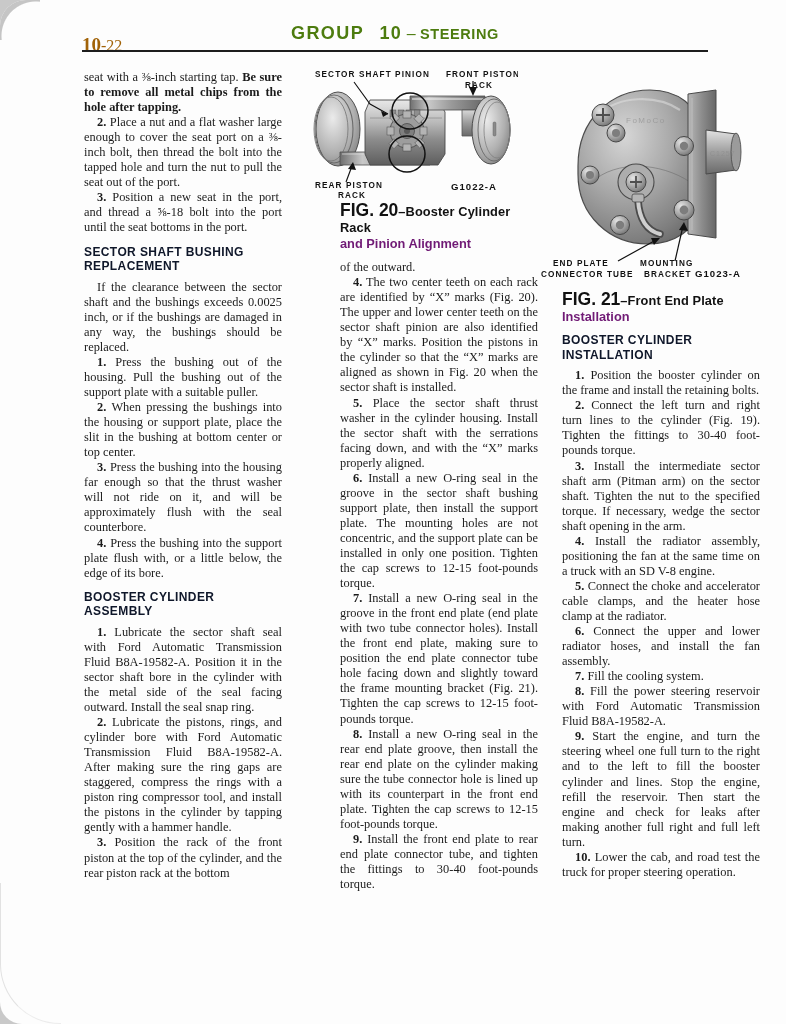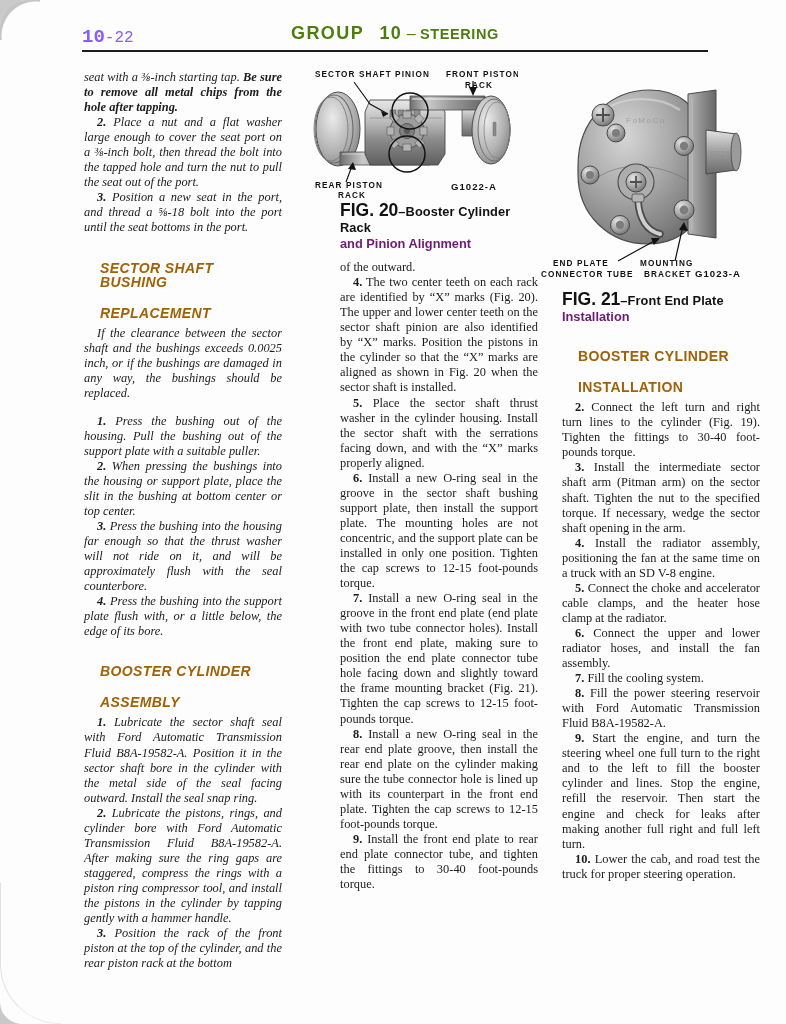--- a/index.html
+++ b/index.html
@@ -26,48 +26,48 @@
     position:absolute;left:0;bottom:0;width:60px;height:140px;
     border-left:1px solid #e2e2e2;
     border-bottom-left-radius:60px;
     border-bottom:1px solid #ececec;
     pointer-events:none;
   }
   .sheet{position:absolute;left:0;top:0;width:786px;height:1024px;}
 
   
   .hdr{position:absolute;left:82px;top:22px;width:626px;height:26px;}
-  .folio{position:absolute;left:0;top:4px;font-family:Liberation Mono, monospace;
-         font-size:19px;letter-spacing:0px;color:#8b5cf6;}
+  .folio{position:absolute;left:0;top:12px;font-family:Liberation Serif, serif;
+         font-size:19px;letter-spacing:0px;color:#a16207;}
   .folio b{font-weight:bold;}
   .folio span.small{font-size:16px;font-weight:normal;}
   .grp{position:absolute;left:0;right:0;top:1px;text-align:center;
        font-family:"Liberation Sans",sans-serif;color:#4d7c0f;}
   .grp .g1{font-size:18px;font-weight:bold;letter-spacing:1.4px;}
   .grp .dash{font-size:16px;font-weight:normal;}
   .grp .g2{font-size:14.5px;font-weight:bold;letter-spacing:0.6px;}
   .rule{position:absolute;left:82px;top:50px;width:626px;height:0;
         border-top:2.2px solid #1d1d1d;}
 
   
   .col{position:absolute;top:70px;width:198px;
        font-size:12.4px;line-height:15.05px;color:#1b1b1b;
        text-align:justify;text-justify:inter-word;
        -webkit-hyphens:none;hyphens:none;}
-  #col1{left:84px;font-style:italic;}
+  #col1{left:84px;}
   #col2{left:312px;margin-left:28px;}
   #col3{left:562px;}
 
-  p.par{margin:0 0 12px 0;text-indent:13px;}
+  p.par{margin:0 0 0 0;text-indent:13px;}
   p.cont{margin:0;text-indent:0;}
   p.num{margin:0;text-indent:13px;}
   .b{font-weight:bold;}
   .hd{font-family:"Liberation Sans",sans-serif;font-weight:bold;
-      font-size:14px;line-height:14.6px;letter-spacing:0.4px;
-      color:#a16207;text-align:left;text-indent:0;margin:16px;}
+      font-size:12px;line-height:14.6px;letter-spacing:0.4px;
+      color:#0f172a;text-align:left;text-indent:0;margin:0;}
   .sp-after{margin-bottom:6px;}
   .gap{height:9px;}
   .figcap{font-family:"Liberation Sans",sans-serif;color:#111;
           text-align:left;text-indent:0;margin:0;}
   .figcap .fignum{font-size:17.5px;font-weight:bold;letter-spacing:0px;}
   .figcap .figtxt{font-size:12.8px;font-weight:bold;letter-spacing:0.1px;}
   .figcap-line2{font-family:"Liberation Sans",sans-serif;font-size:12.8px;
                 font-weight:bold;color:#701a75;text-indent:0;margin:0;line-height:15px;}
 
   .fig20-wrap{position:absolute;left:310px;top:66px;width:208px;height:133px;}
@@ -321,20 +321,21 @@
     <div class="col" id="col3">
 
       <div style="height:222px"></div>
       <p class="figcap"><span class="fignum">FIG. 21</span><span class="figtxt">–</span><span class="figtxt">Front End Plate</span></p>
       <p class="figcap-line2">Installation</p>
       <div class="gap"></div>
 
       <p class="hd">BOOSTER  CYLINDER</p>
       <p class="hd sp-after">INSTALLATION</p>
 
+      <p class="num"><span class="b">1.</span><span> Position the booster cylinder on the frame and install the retaining bolts.</span></p>
       <p class="num"><span class="b">2.</span><span> Connect the left turn and right turn lines to the cylinder (Fig. 19). Tighten the fittings to 30-40 foot-pounds torque.</span></p>
       <p class="num"><span class="b">3.</span><span> Install the intermediate sector shaft arm (Pitman arm) on the sector shaft. Tighten the nut to the specified torque. If necessary, wedge the sector shaft opening in the arm.</span></p>
       <p class="num"><span class="b">4.</span><span> Install the radiator assembly, positioning the fan at the same time on a truck with an SD V-8 engine.</span></p>
       <p class="num"><span class="b">5.</span><span> Connect the choke and accelerator cable clamps, and the heater hose clamp at the radiator.</span></p>
       <p class="num"><span class="b">6.</span><span> Connect the upper and lower radiator hoses, and install the fan assembly.</span></p>
       <p class="num"><span class="b">7.</span><span> Fill the cooling system.</span></p>
       <p class="num"><span class="b">8.</span><span> Fill the power steering reservoir with Ford Automatic Transmission Fluid B8A-19582-A.</span></p>
       <p class="num"><span class="b">9.</span><span> Start the engine, and turn the steering wheel one full turn to the right and to the left to fill the booster cylinder and lines. Stop the engine, refill the reservoir. Then start the engine and check for leaks after making another full right and full left turn.</span></p>
       <p class="num"><span class="b">10.</span><span> Lower the cab, and road test the truck for proper steering operation.</span></p>
     </div>

